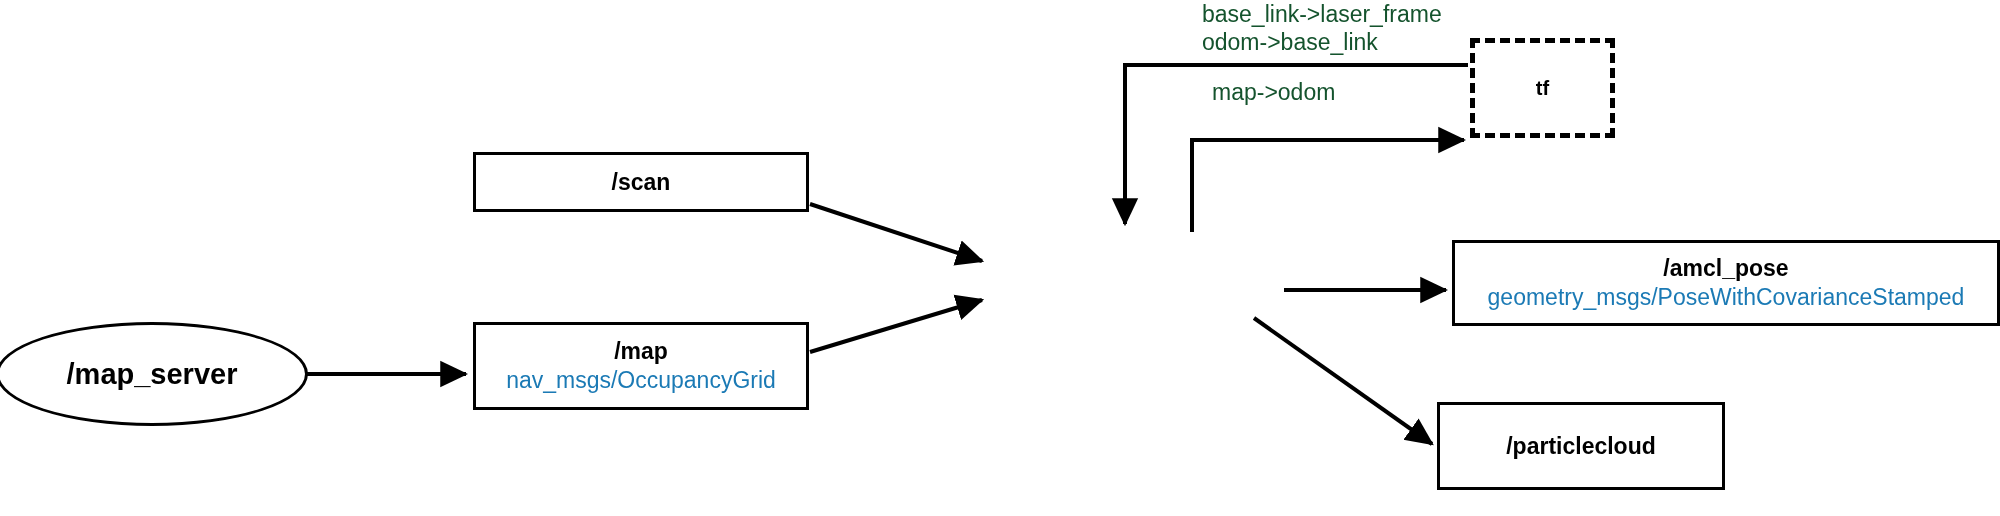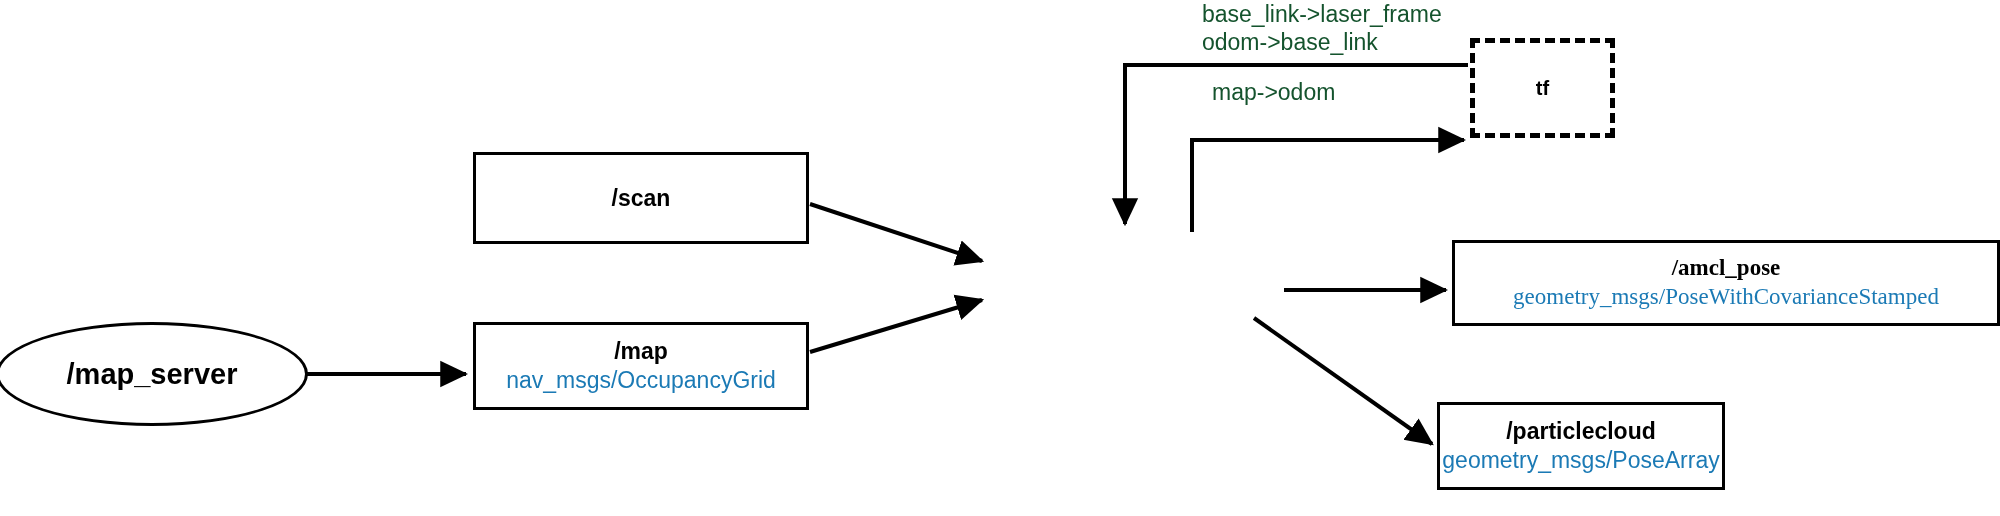--- a/index.html
+++ b/index.html
@@ -62,27 +62,27 @@
     position: absolute;
     color: #14532d;
     white-space: nowrap;
     z-index: 3;
     line-height: 1.22;
   }
   
   #node-map-server { left: -4px;  top: 322px; width: 312px; height: 104px; font-size: 29px; }
   #node-map-server .name { font-size: 29px; }
 
-  #node-scan      { left: 473px; top: 152px; width: 336px; height: 92px; }
+  #node-scan      { left: 473px; top: 152px; width: 336px; height: 60px; }
   #node-map       { left: 473px; top: 322px; width: 336px; height: 88px; }
   #node-amcl      { left: 952px; top: 232px; width: 330px; height: 96px; }
   #node-amcl .name{ font-size: 27px; }
   #node-tf        { left: 1470px; top: 38px;  width: 145px; height: 100px; }
   #node-tf .name  { font-size: 20px; }
-  #node-amcl-pose { left: 1452px; top: 240px; width: 548px; height: 86px; font-family: Liberation Serif, serif; }
+  #node-amcl-pose { left: 1452px; top: 240px; width: 548px; height: 86px; }
   #node-particlecloud { left: 1437px; top: 402px; width: 288px; height: 88px; }
 
   .topic-box .name { font-size: 23px; }
   .topic-box .type { font-size: 23px; }
 
   #label-tf-out { left: 1202px; top: 0px;   font-size: 23px; }
   #label-map-odom { left: 1212px; top: 78px; font-size: 23px; }
 </style>
 </head>
 <body>
@@ -143,21 +143,20 @@
     <div class="name">tf</div>
   </div>
 
   <div class="node topic-box" id="node-amcl-pose">
     <div class="name">/amcl_pose</div>
     <div class="type">geometry_msgs/PoseWithCovarianceStamped</div>
   </div>
 
   <div class="node topic-box" id="node-particlecloud">
     <div class="name">/particlecloud</div>
-    <div class="type">geometry_msgs/PoseArray</div>
   </div>
 
   <div class="edge-label" id="label-tf-out">
     <div>base_link-&gt;laser_frame</div>
     <div>odom-&gt;base_link</div>
   </div>
 
   <div class="edge-label" id="label-map-odom">map-&gt;odom</div>
 
 </div>

